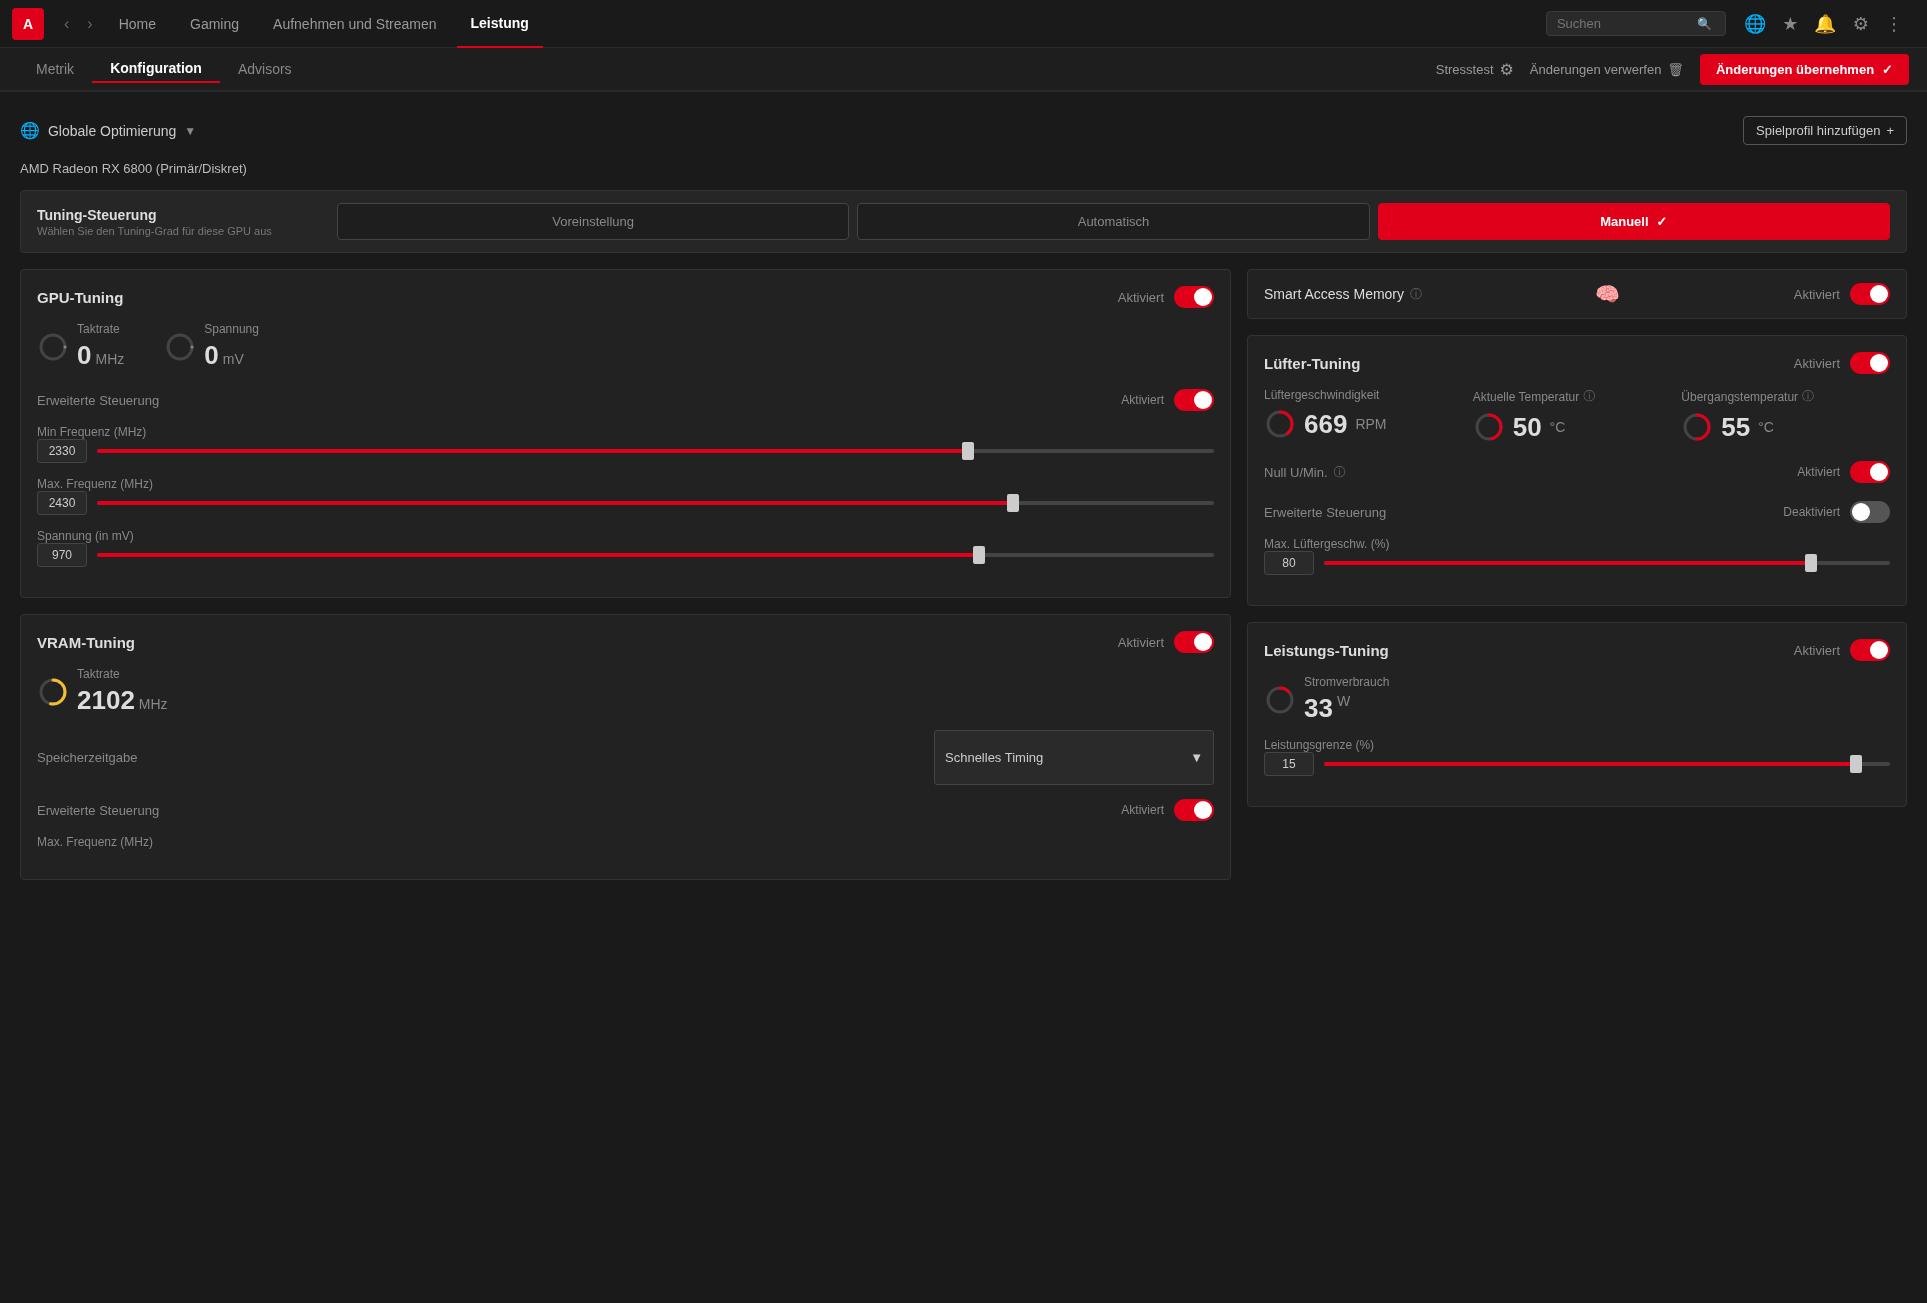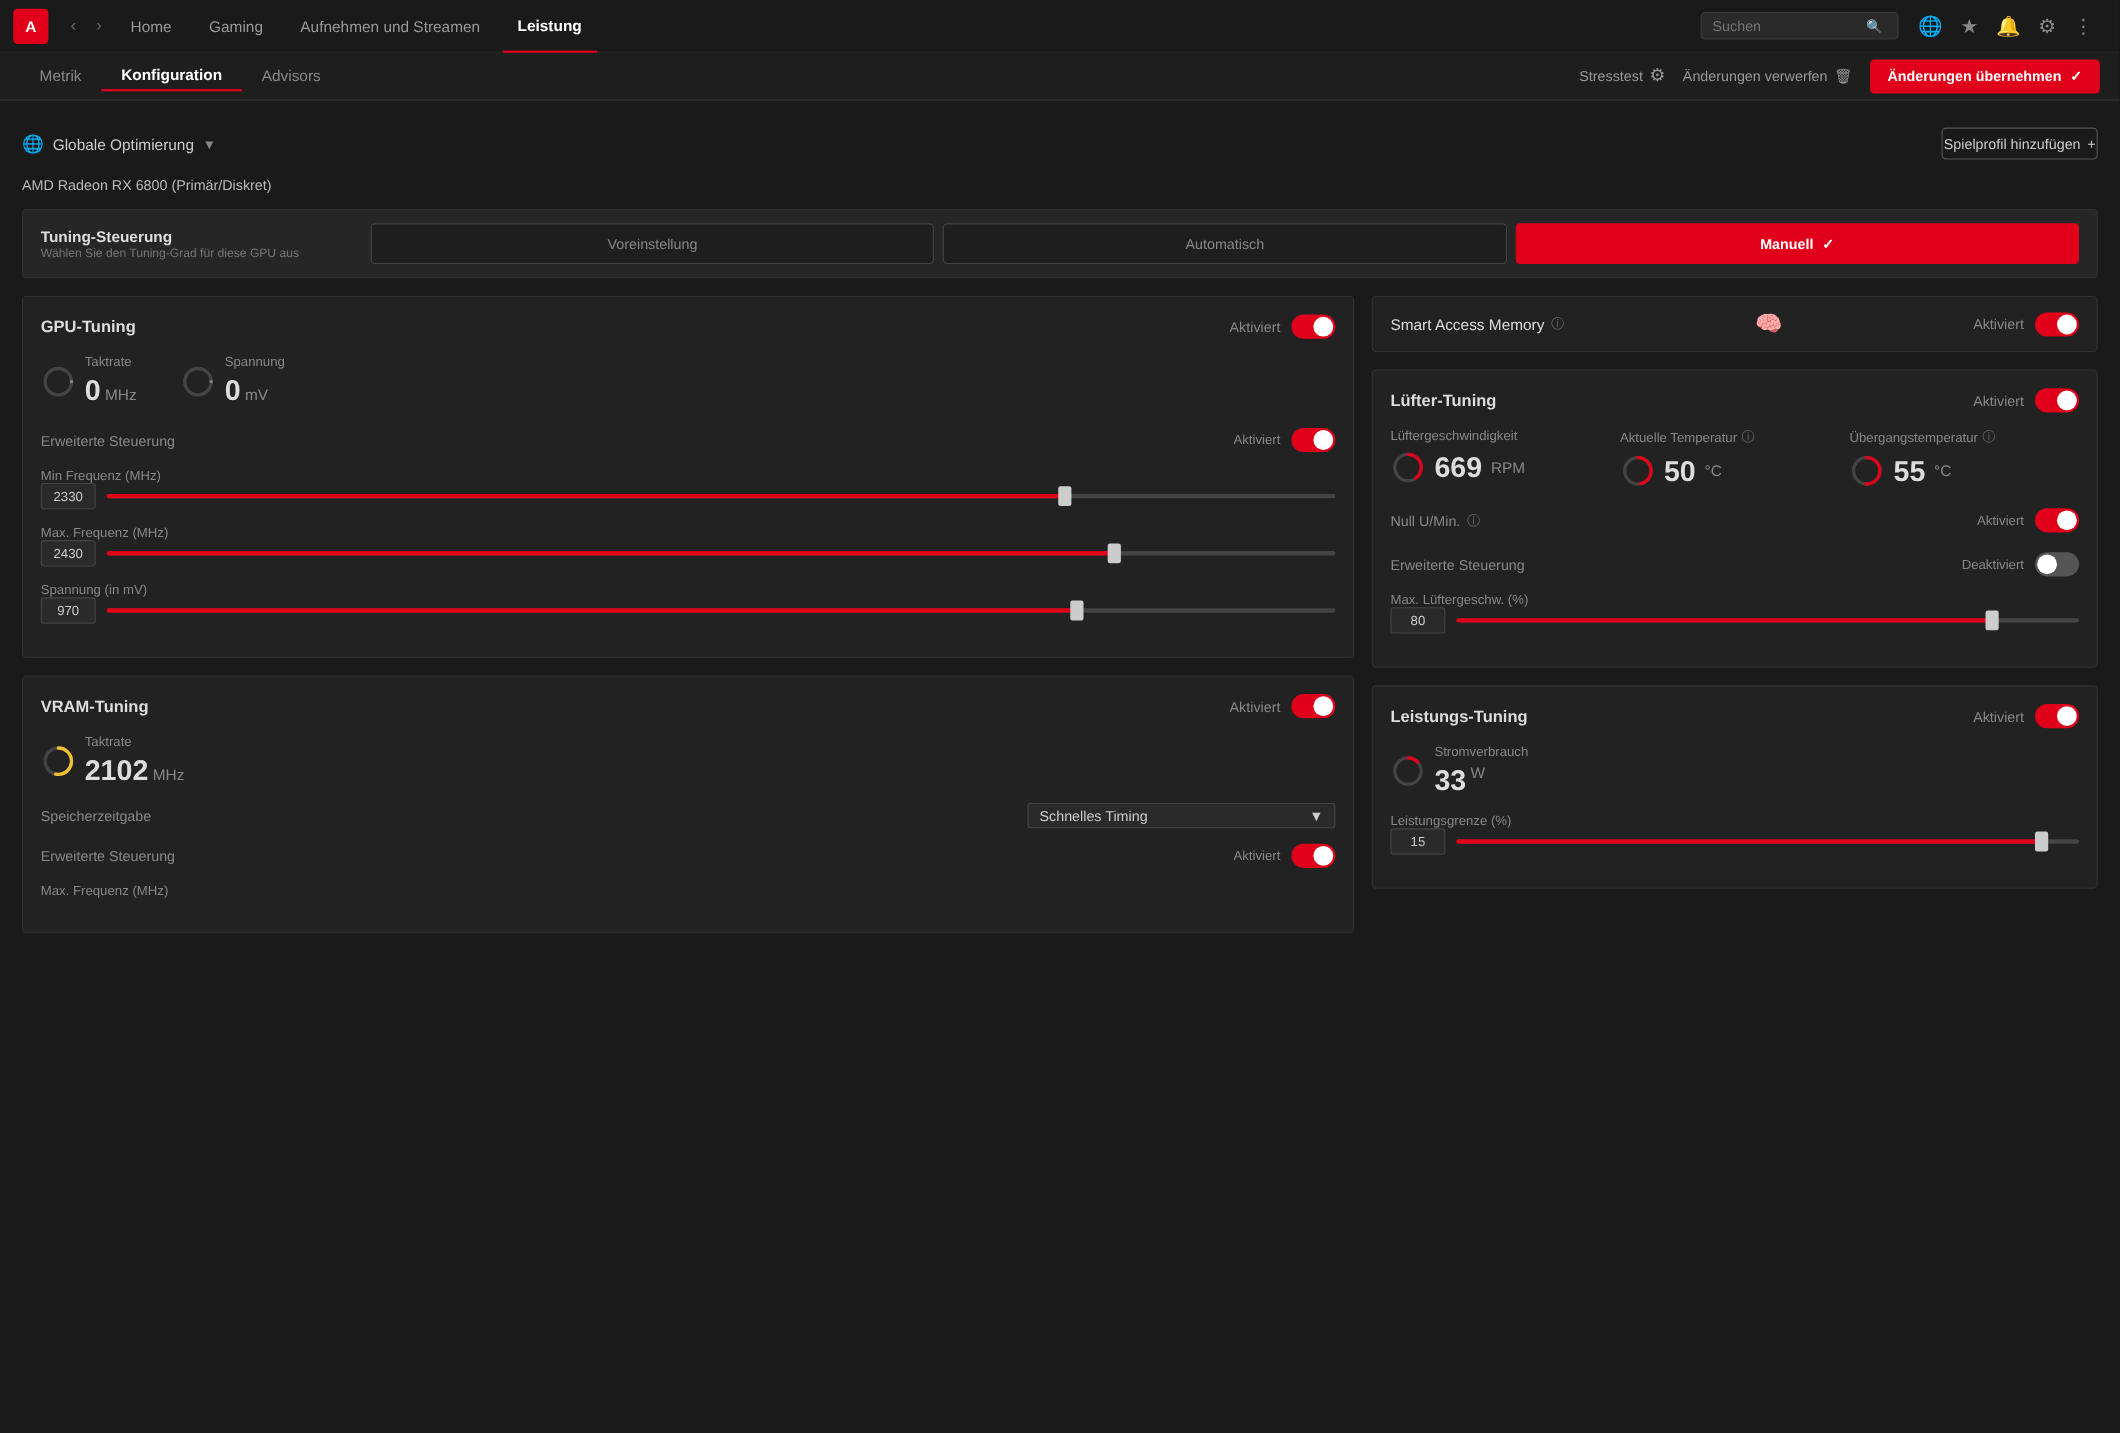--- a/index.html
+++ b/index.html
@@ -108,21 +108,21 @@
     }
     .global-opt-select {
       display: flex; align-items: center; gap: 8px;
       color: #ccc; font-size: 14px; cursor: pointer;
     }
     .global-icon { color: #888; font-size: 16px; }
     .chevron-down { color: #888; font-size: 12px; }
     .add-profile-btn {
       display: flex; align-items: center; gap: 6px;
       border: 1px solid #555; color: #ccc;
-      padding: 6px 1px; border-radius: 4px;
+      padding: 6px 12px; border-radius: 4px;
       cursor: pointer; font-size: 13px;
     }
 
     
     .gpu-name {
       color: #bbb; font-size: 13px; padding: 4px 0 14px 0;
     }
 
     
     .tuning-control-row {
@@ -304,21 +304,21 @@
 
     
     .select-row {
       display: flex; align-items: center; justify-content: space-between;
       margin-bottom: 10px;
     }
     .select-label { color: #888; font-size: 13px; }
     .select-control {
       display: flex; align-items: center; gap: 6px;
       background: #2a2a2a; border: 1px solid #444;
-      padding: 3px 10px; border-radius: 3px; color: #ccc; font-size: 13px;
+      padding: 19px 10px; border-radius: 3px; color: #ccc; font-size: 13px;
       cursor: pointer; width: 280px; justify-content: space-between;
     }
 
     
     .gauge-wrap {
       display: inline-flex; align-items: center; justify-content: center;
     }
   </style>
 </head>
 <body>

